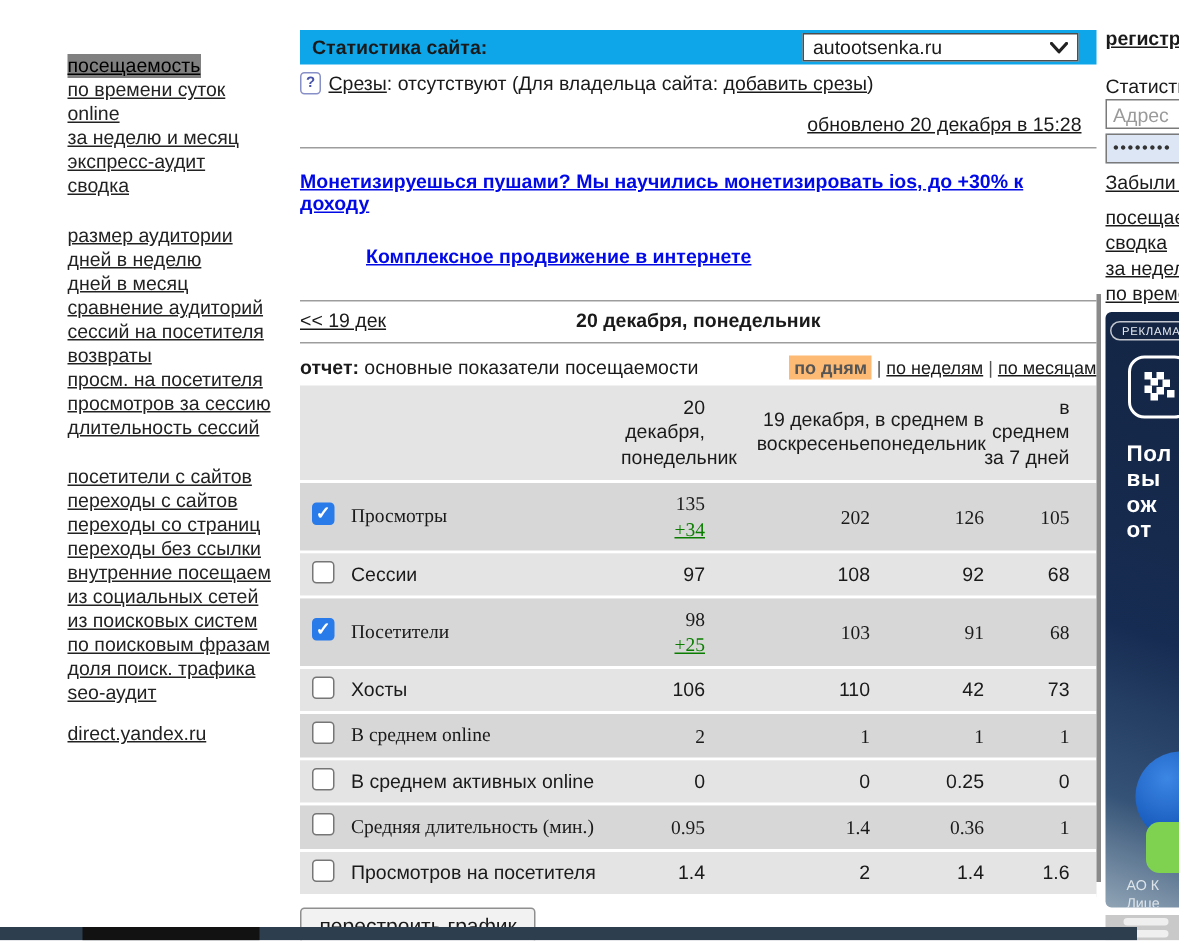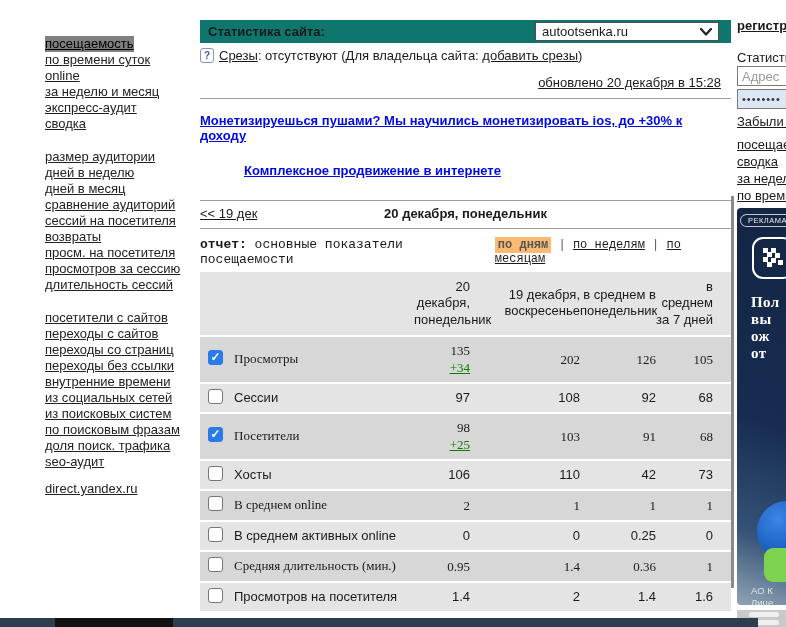--- a/index.html
+++ b/index.html
@@ -13,21 +13,21 @@
   
   .sidebar { position:absolute; left:45px; top:36px; width:140px; }
   .side-group { margin-bottom:17px; }
   .side-group:last-child { margin-top:-6px; }
   .side-link { display:table; font-size:13px; line-height:16px; color:#222; }
   .side-link.selected { background:#808080; color:#000000;text-align:center; }
 
   
   .content { position:absolute; left:200px; top:0; width:531px; }
   .titlebar {
-    margin-top:20px; height:23px; background:#0f766e; position:relative;
+    margin-top:20px; height:23px; background:#0ea5e9; position:relative;
     display:flex; align-items:center; padding-left:8px; font-weight:bold;
   }
   .site-select {
     position:absolute; right:12px; top:2px; width:184px; height:19px;
     background:#fff; border:1px solid #4d4d4d; display:flex; align-items:center;
     justify-content:space-between; padding:0 6px; font-weight:normal; cursor:pointer;
   }
   .slices-row { margin-top:5px; display:flex; align-items:center; gap:5px; }
   .q-icon {
     display:inline-block; width:14px; height:15px; border:1px solid #8890c8; border-radius:3px;
@@ -35,21 +35,21 @@
   }
   .updated-row { margin-top:12px; text-align:right; padding-right:10px; }
   hr.rule { border:none; border-top:1px solid #9d9d9d; margin-top:8px; }
   hr.rule2 { margin-top:22px; }
   hr.rule3 { margin-top:5px; }
   .promo-link { display:block; margin-top:14px; color:#0009e6; font-weight:bold; font-size:13px; }
   .promo-link + .promo-link { margin-top:20px;margin-left:44px; }
   .datenav { position:relative; margin-top:5px; height:17px; }
   .datenav .prev { position:absolute; left:0; top:0; }
   .datenav .title { position:absolute; left:50%; transform:translateX(-50%); font-weight:bold; }
-  .report-row { margin-top:8px; display:flex; justify-content:flex-start; align-items:center;font-family:Liberation Mono, monospace; }
+  .report-row { margin-top:8px; display:flex; justify-content:space-between; align-items:center; }
   .report-title b { font-weight:bold; }
   .views { font-size:12px; color:#555; }
   .view { font-size:12px; }
   .view.active { font-weight:bold; text-decoration:none; background:#fdba74; padding:1px 3px; }
 
   
   .stat-table { margin-top:5px; width:100%; }
   .t-row {
     display:grid; grid-template-columns:26px 180px 56px 110px 76px 57px;
     align-items:center; padding:5px 0 5px 8px; border-bottom:2px solid #fff;
@@ -100,21 +100,21 @@
   }
   .ad-badge {
     position:absolute; left:3px; top:6px; border:1px solid rgba(255,255,255,.75); border-radius:8px;
     color:#e8edf2; font-size:7.5px; letter-spacing:.5px; padding:1px 7px; background:rgba(20,38,66,.4);
   }
   .ad-logo {
     position:absolute; left:15px; top:29px; width:42px; height:42px;
     border:2px solid #fff; border-radius:11px; display:flex; align-items:center; justify-content:center;
   }
   .ad-lines { position:absolute; left:14px; top:86px; }
-  .ad-line { color:#fff; font-weight:bold; font-size:15px; line-height:17px; letter-spacing:.4px;font-family:Liberation Serif, serif; }
+  .ad-line { color:#fff; font-weight:bold; font-size:15px; line-height:17px; letter-spacing:.4px; }
   .ad-circle {
     position:absolute; left:20px; top:293px; width:60px; height:60px; border-radius:50%;
     background:radial-gradient(circle at 35% 30%, #3c86e4, #1356b8 70%);
   }
   .ad-green-btn {
     position:absolute; left:27px; top:340px; width:52px; height:34px; border-radius:9px;
     background:#7ed24f; border:none; cursor:pointer;
   }
   .ad-footer { position:absolute; left:14px; top:377px; }
   .ad-footer-line { color:#dde4ea; font-size:9.5px; line-height:12px; }
@@ -152,21 +152,21 @@
         <a class="side-link">возвраты</a>
         <a class="side-link">просм. на посетителя</a>
         <a class="side-link">просмотров за сессию</a>
         <a class="side-link">длительность сессий</a>
       </div>
       <div class="side-group">
         <a class="side-link">посетители с сайтов</a>
         <a class="side-link">переходы с сайтов</a>
         <a class="side-link">переходы со страниц</a>
         <a class="side-link">переходы без ссылки</a>
-        <a class="side-link">внутренние времени</a>
+        <a class="side-link">внутренние посещаем</a>
         <a class="side-link">из социальных сетей</a>
         <a class="side-link">из поисковых систем</a>
         <a class="side-link">по поисковым фразам</a>
         <a class="side-link">доля поиск. трафика</a>
         <a class="side-link">seo-аудит</a>
       </div>
       <div class="side-group">
         <a class="side-link">direct.yandex.ru</a>
       </div>
     </nav>

